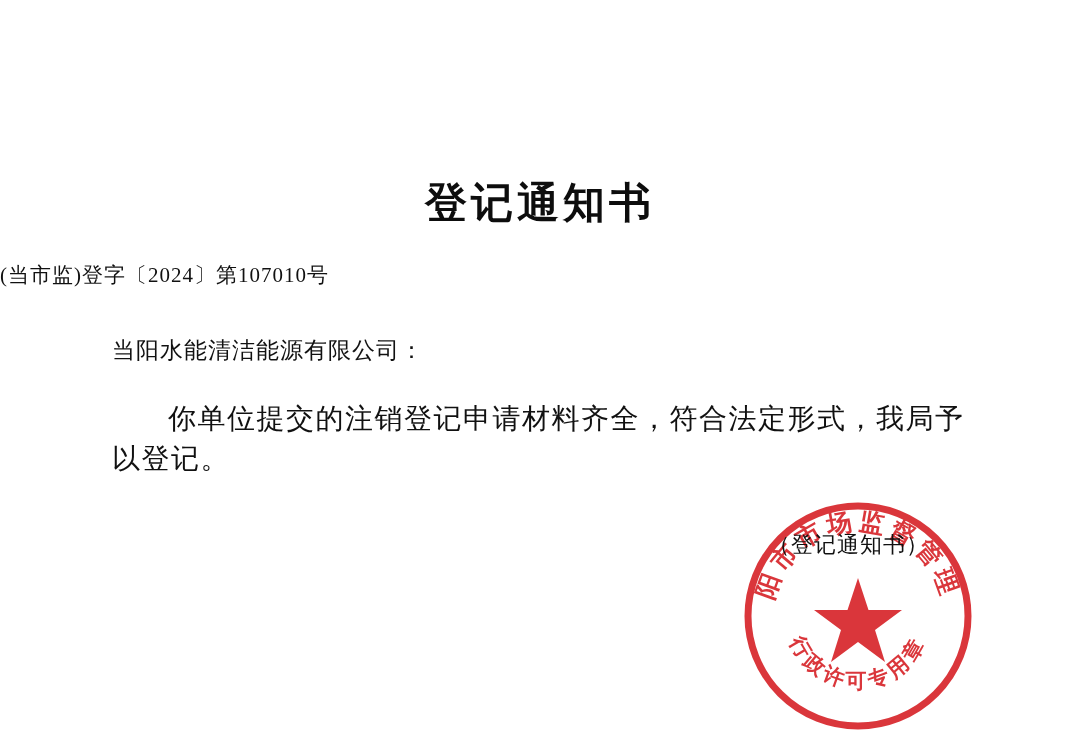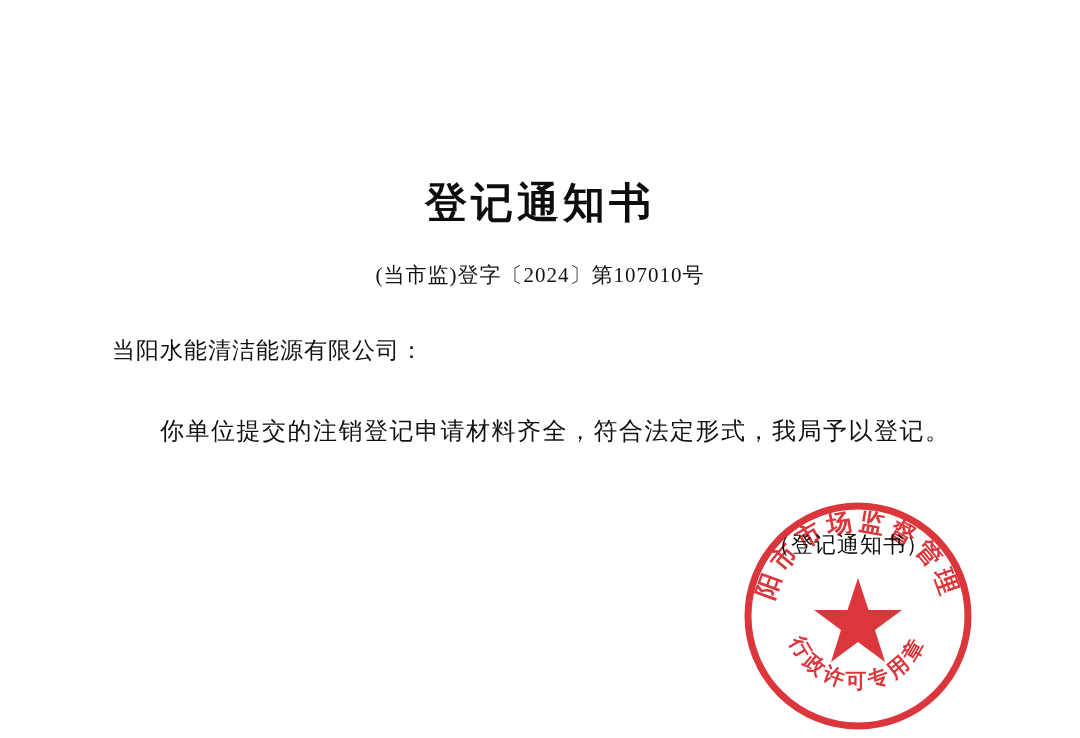--- a/index.html
+++ b/index.html
@@ -35,42 +35,41 @@
     letter-spacing: 4px;
     font-family: "DejaVu Serif", "Liberation Serif", serif;
     color: #0d0d0d;
   }
 
   .doc-number {
     position: absolute;
     top: 248px;
     left: 0;
     width: 1080px;
-    text-align: center;
     font-size: 21px;
     letter-spacing: 1px;
     color: #111;
   }
 
   .addressee {
     position: absolute;
     top: 322px;
     left: 112px;
     font-size: 23px;
     letter-spacing: 1px;
     color: #111;
     font-family: Liberation Serif, serif;
   }
 
   .body-text {
     position: absolute;
-    top: 398px;
+    top: 386px;
     left: 112px;
     width: 860px;
-    font-size: 24px;
+    font-size: 28px;
     line-height: 40px;
     text-indent: 2em;
     letter-spacing: 1.5px;
     color: #111;
   }
 
   .signature-label {
     position: absolute;
     top: 517px;
     left: 768px;

